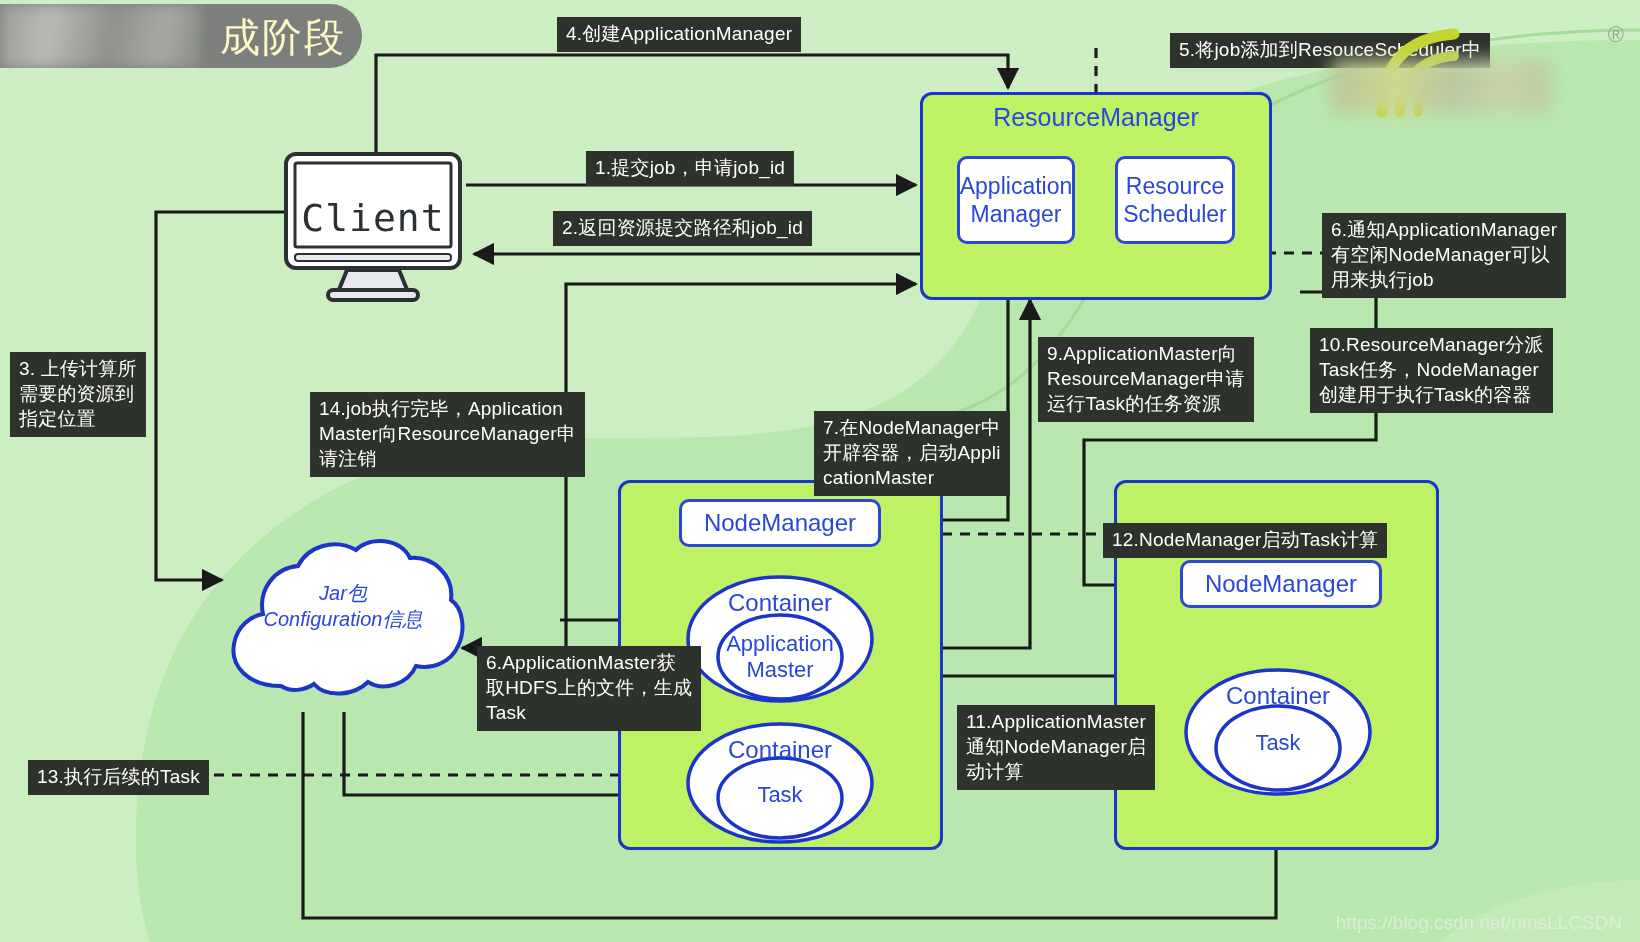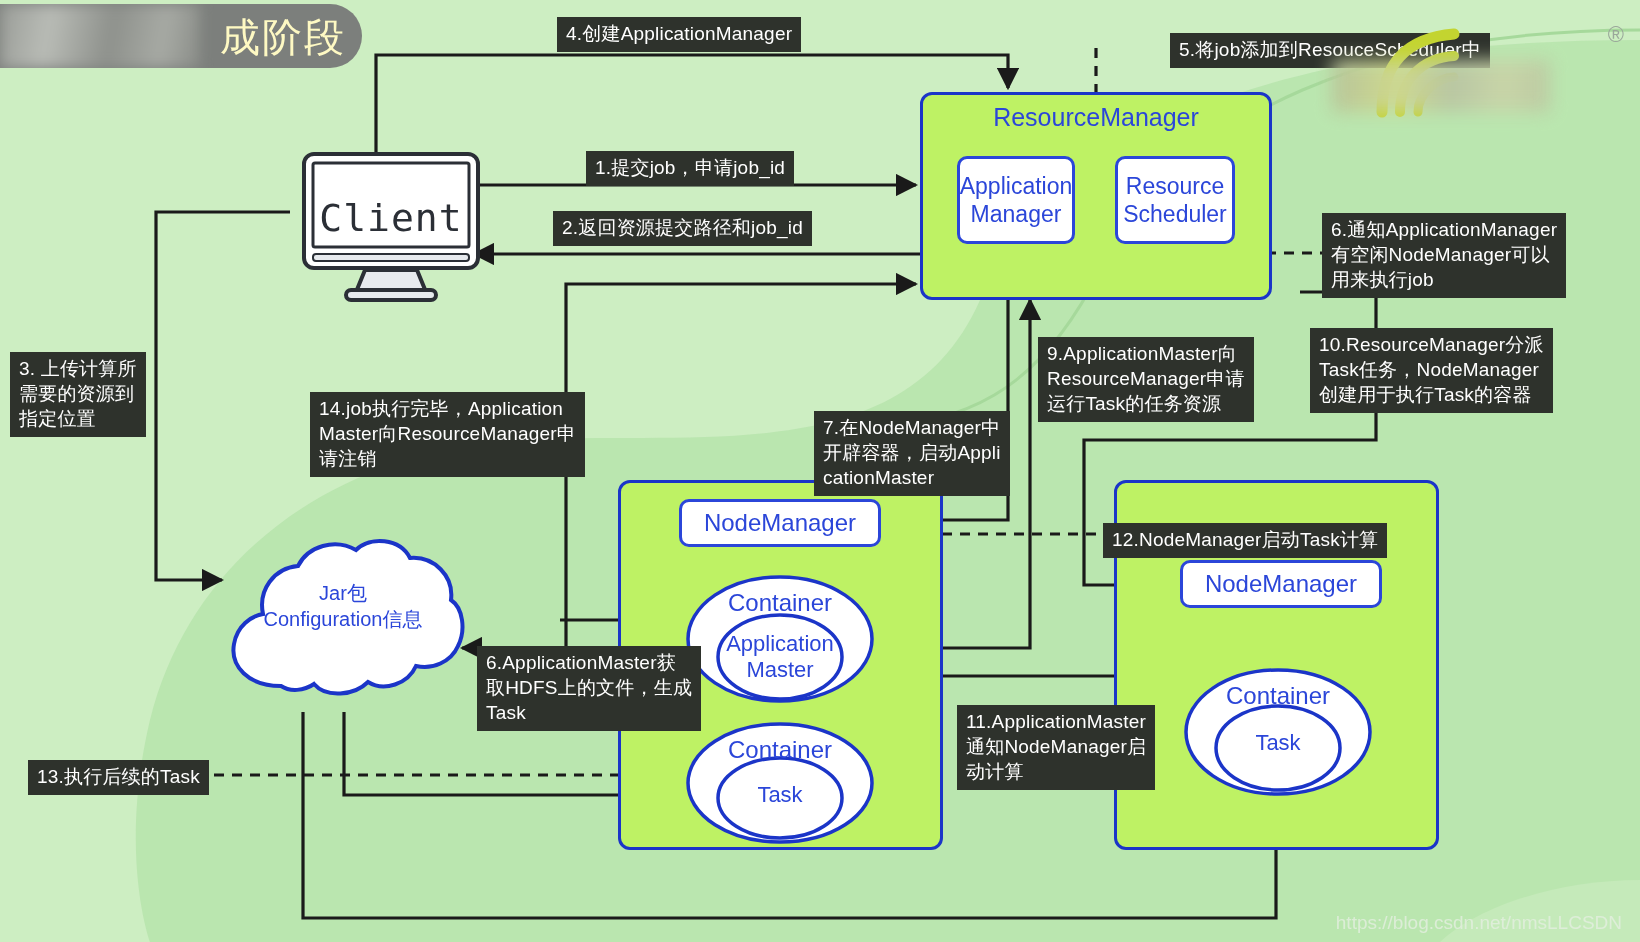--- a/index.html
+++ b/index.html
@@ -48,21 +48,21 @@
 
   
   #client{position:absolute;z-index:4;}
   #client .cl-text{
     position:absolute;left:0;right:0;top:44px;text-align:center;
     font-family:"DejaVu Sans Mono","Liberation Mono",monospace;
     font-size:38px;color:#2b2f36;letter-spacing:1px;
   }
 
   
-  #cloud{position:absolute;z-index:4;}
+  #cloud{position:absolute;z-index:4;font-style:italic;}
   #cloud .cl-lines{
     position:absolute;left:0;right:0;top:46px;text-align:center;
     color:#2b46d9;font-size:20px;line-height:26px;
   }
 
   
   .ell{position:absolute;z-index:4;}
   .ell .outer-t{position:absolute;left:0;right:0;text-align:center;color:#2b46d9;font-size:24px;}
   .ell .inner-t{position:absolute;left:0;right:0;text-align:center;color:#2b46d9;font-size:22px;line-height:26px;}
 
@@ -162,21 +162,21 @@
       <path d="M 196 775 L 680 775" stroke-dasharray="10 8"></path>
 
       <path d="M 303 712 L 303 918 L 1276 918 L 1276 790" marker-end="url(#ah)"></path>
 
       <path d="M 676 648 L 462 648" marker-end="url(#ah)"></path>
     </g>
   </svg>
 
   <div class="layer">
 
-    <div id="client" style="left:302px;top:152px;width:178px;height:150px;">
+    <div id="client" style="left:284px;top:152px;width:178px;height:150px;">
       <svg width="178" height="150" viewBox="0 0 178 150">
         <rect x="2" y="2" width="174" height="114" rx="10" fill="#ffffff" stroke="#2b2f36" stroke-width="4"></rect>
         <rect x="11" y="11" width="156" height="84" rx="2" fill="#ffffff" stroke="#2b2f36" stroke-width="3"></rect>
         <rect x="11" y="102" width="156" height="7" rx="3" fill="#e7eaee" stroke="#2b2f36" stroke-width="2"></rect>
         <path d="M 63 118 L 115 118 L 124 140 L 54 140 Z" fill="#e7eaee" stroke="#2b2f36" stroke-width="4"></path>
         <rect x="44" y="138" width="90" height="10" rx="5" fill="#e7eaee" stroke="#2b2f36" stroke-width="4"></rect>
       </svg>
       <div class="cl-text">Client</div>
     </div>
 

